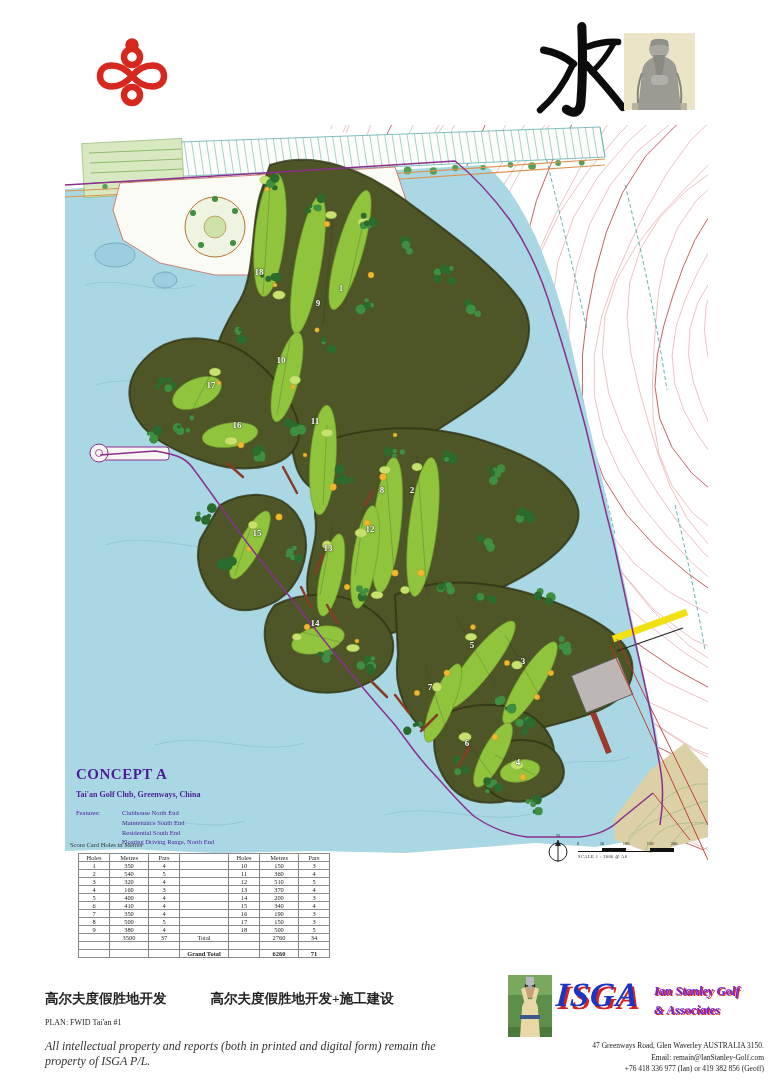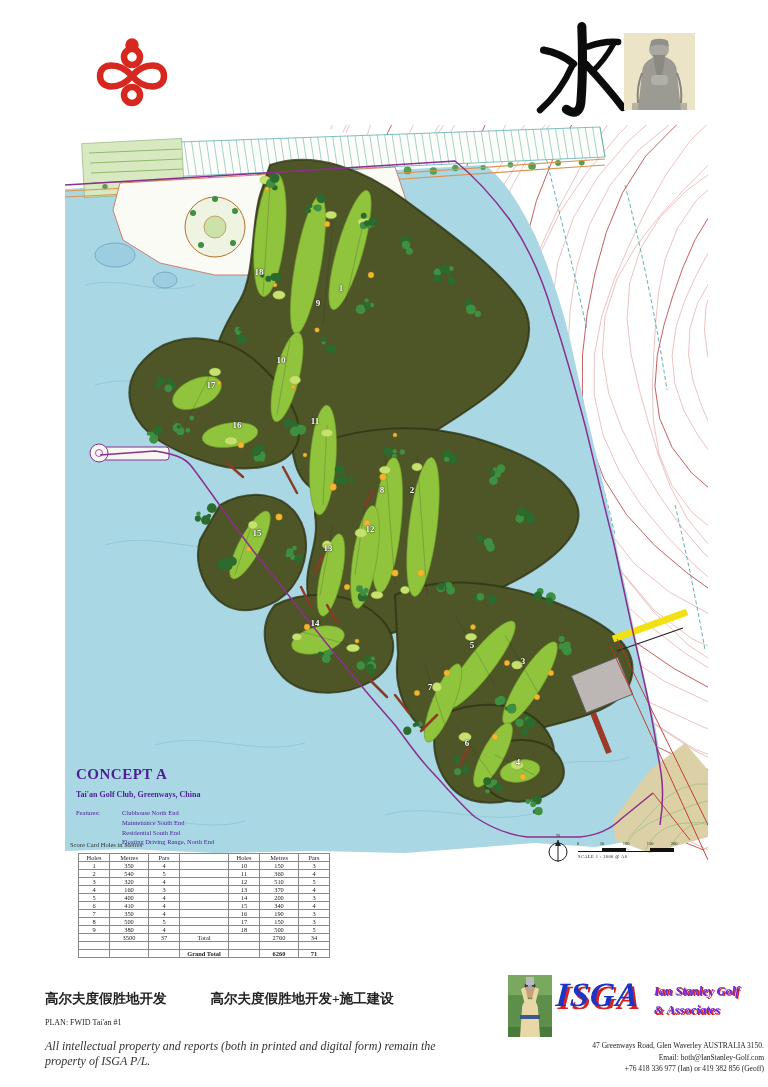--- a/index.html
+++ b/index.html
@@ -853,17 +853,17 @@
       <rect x="20" y="10" width="4" height="4" fill="#a8a8b0"></rect>
       <rect x="12" y="40" width="20" height="4" fill="#3a5a8a"></rect>
     </svg>
     <div class="abs isga-word">ISGA</div>
     <div class="abs isga-name">
       <div>Ian Stanley Golf</div>
       <div>&amp; Associates</div>
     </div>
     <div class="abs isga-addr">
       <div>47 Greenways Road, Glen Waverley AUSTRALIA 3150.</div>
-      <div>Email: both@IanStanley-Golf.com</div>
+      <div>Email: remain@IanStanley-Golf.com</div>
       <div>+76 418 336 977 (Ian) or 419 382 856 (Geoff)</div>
     </div>
   </div>
 </div>
 
 </body></html>

